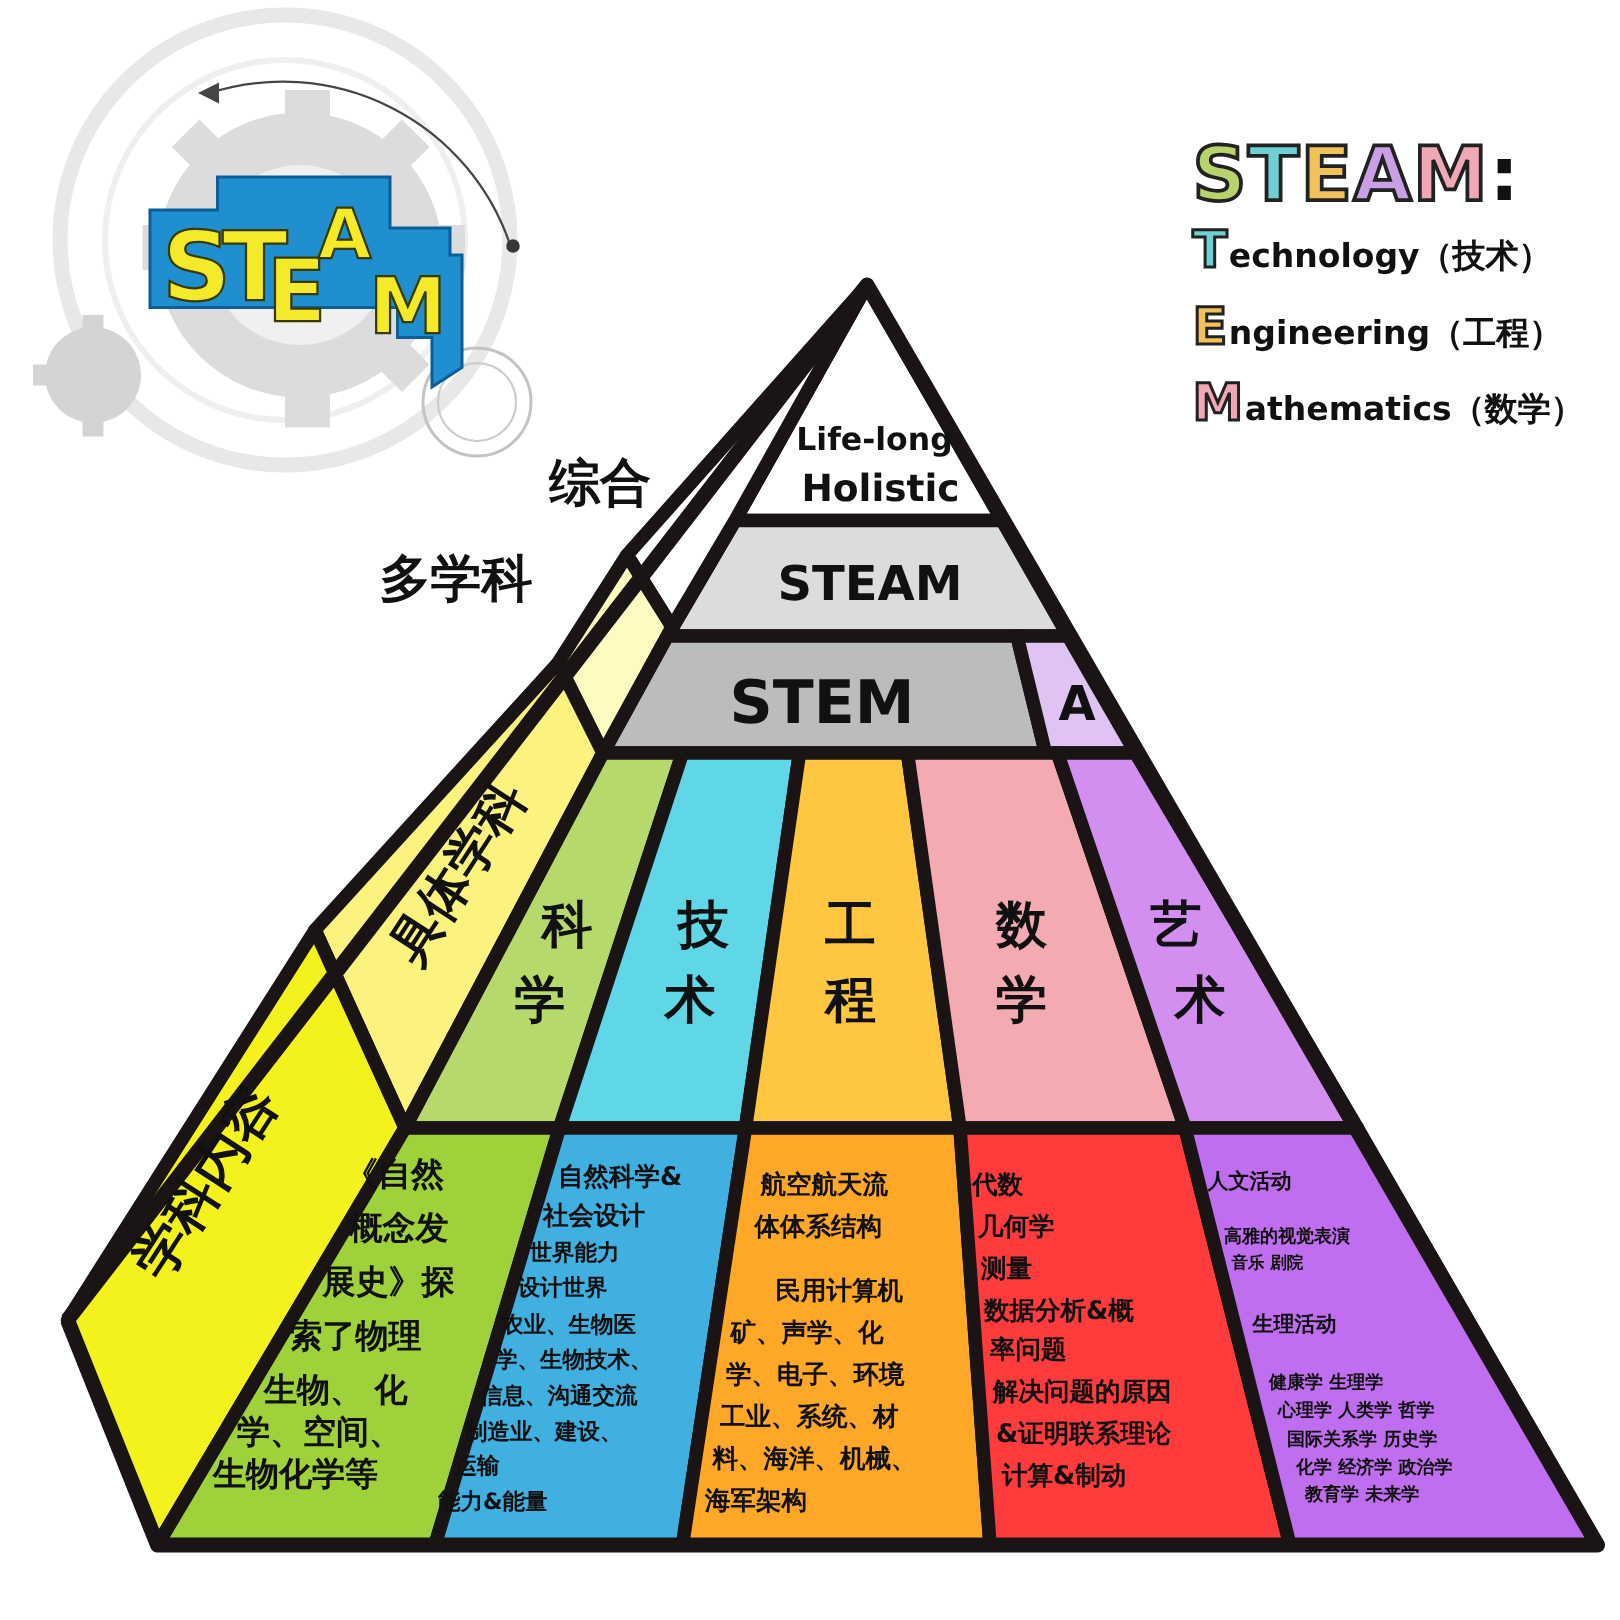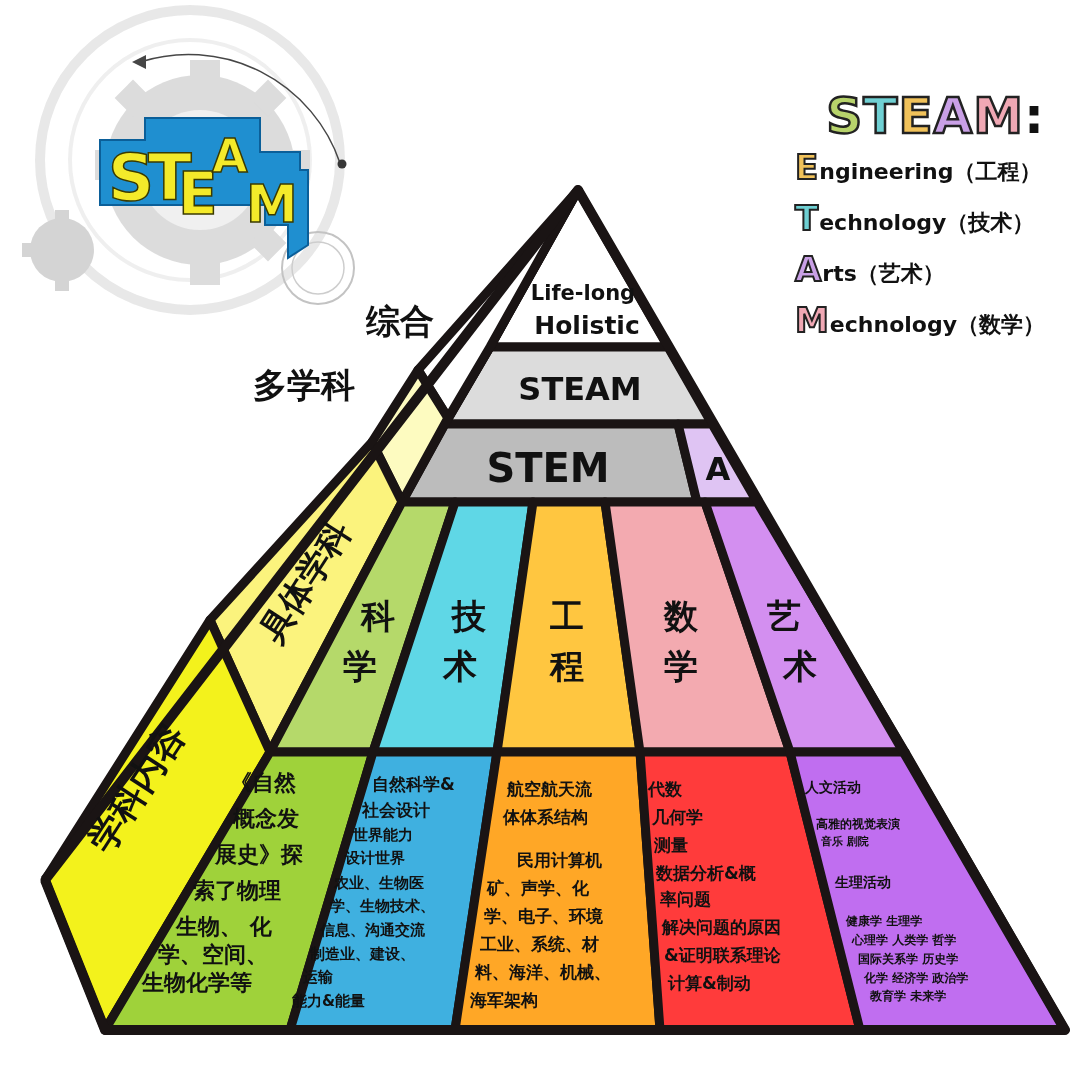--- a/index.html
+++ b/index.html
@@ -1,19 +1,19 @@
 <!DOCTYPE html>
 <html><head>
 <meta charset="utf-8">
 <style>
   html, body { margin:0; padding:0; background:#ffffff; }
   body { width:1080px; height:1080px; position:relative; overflow:hidden; font-family:"DejaVu Sans", sans-serif; }
   svg.main { position:absolute; left:0; top:0; }
   .legend { position:absolute; left:795px; top:88px; color:#111; }
-  .legend .title { font-family:"DejaVu Sans", sans-serif; font-size:50px; font-weight:bold; letter-spacing:1px; line-height:56px;text-align:right; }
+  .legend .title { font-family:"DejaVu Sans", sans-serif; font-size:50px; font-weight:bold; letter-spacing:1px; line-height:56px; }
   .legend .title span.l { color:transparent; -webkit-text-stroke:2.5px #222; }
   .legend .row { font-size:22px; font-weight:bold; line-height:46px; white-space:nowrap; }
   .legend .row .cap { font-size:34px; font-weight:bold; color:transparent; -webkit-text-stroke:2px #222; margin-right:1px; }
   .t { font-family:"DejaVu Sans", sans-serif; font-weight:bold; fill:#111; }
 </style>
 </head>
 <body>
 
 <svg class="main" width="1080" height="1080" viewBox="0 0 1080 1080">
 
@@ -167,17 +167,16 @@
     <text class="t" x="858" y="963" font-size="12">国际关系学 历史学</text>
     <text class="t" x="864" y="982" font-size="12">化学 经济学 政治学</text>
     <text class="t" x="870" y="1000" font-size="12">教育学 未来学</text>
   </g>
 </svg>
 
 <div class="legend">
   <div class="title">
     <span class="l" style="color:#b7d36b">S</span><span class="l" style="color:#6fd0d3">T</span><span class="l" style="color:#f1c25a">E</span><span class="l" style="color:#c9a0e6">A</span><span class="l" style="color:#f0a8b4">M</span><span>:</span>
   </div>
+  <div class="row"><span class="cap" style="color:#6fd0d3">T</span><span>echnology（技术）</span></div>
   <div class="row"><span class="cap" style="color:#f1c25a">E</span><span>ngineering（工程）</span></div>
-  <div class="row"><span class="cap" style="color:#6fd0d3">T</span><span>echnology（技术）</span></div>
-  <div class="row"><span class="cap" style="color:#c9a0e6">A</span><span>rts（艺术）</span></div>
-  <div class="row"><span class="cap" style="color:#f0a8b4">M</span><span>echnology（数学）</span></div>
+  <div class="row"><span class="cap" style="color:#f0a8b4">M</span><span>athematics（数学）</span></div>
 </div>
 
 </body></html>

